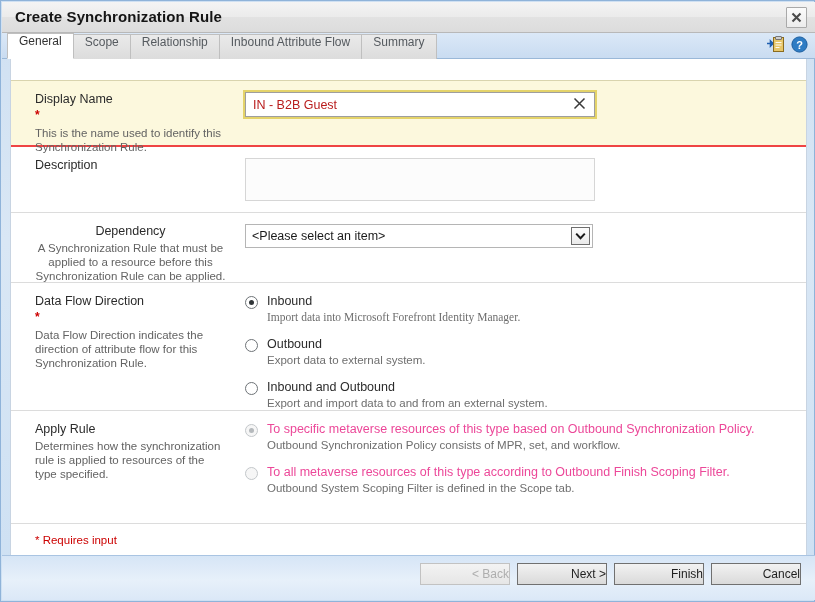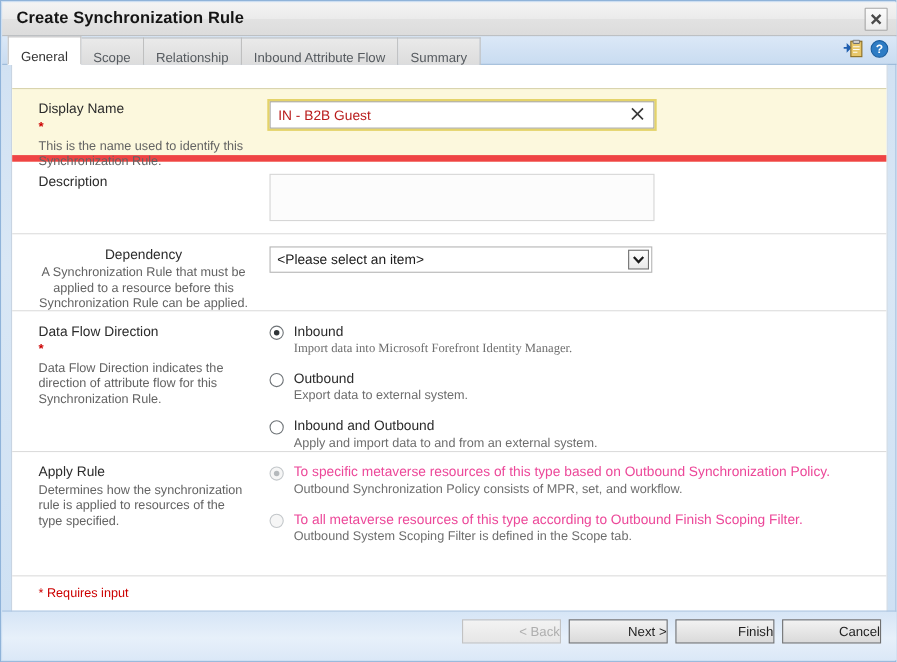--- a/index.html
+++ b/index.html
@@ -82,21 +82,21 @@
     top: 0;
     height: 26px;
     display: flex;
     align-items: flex-end;
   }
   .tab {
     height: 25px;
     box-sizing: border-box;
     padding: 0 11px;
     display: flex;
-    align-items: flex-end;
+    align-items: flex-start;
     font-size: 12px;
     color: #555a5f;
     background: linear-gradient(to bottom, #eaeaea, #dcdcdc);
     border: 1px solid #bfbfbf;
     border-bottom: none;
     border-left: none;
     cursor: pointer;
     white-space: nowrap;
   }
   .tab:first-child { border-left: 1px solid #bfbfbf; }
@@ -151,21 +151,21 @@
   .section {
     position: relative;
     display: flex;
     border-top: 1px solid #dcdcdc;
     padding: 11px 0 11px 0;
     box-sizing: border-box;
   }
   .section.highlight {
     background: #fcf8dd;
     border-top: 1px solid #d9d4ae;
-    border-bottom: 6px solid #ef4444;
+    border-bottom: 2px solid #ef4444;
   }
   .section.no-top { border-top: none; }
   .sec-label {
     width: 215px;
     flex: 0 0 215px;
     padding-left: 24px;
     box-sizing: border-box;
   }
   .sec-title {
     font-size: 12.5px;
@@ -499,21 +499,21 @@
             <span class="radio-text">
               <span class="radio-main" style="display:block;">Outbound</span>
               <span class="radio-sub" style="display:block;">Export data to external system.</span>
             </span>
           </div>
 
           <div class="radio-row">
             <span class="radio-mark"></span>
             <span class="radio-text">
               <span class="radio-main" style="display:block;">Inbound and Outbound</span>
-              <span class="radio-sub" style="display:block;">Apply and import data to and from an external system.</span>
+              <span class="radio-sub" style="display:block;">Export and import data to and from an external system.</span>
             </span>
           </div>
 
         </div>
       </div>
     </div>
 
     <div class="section" style="height:93px;">
       <div class="sec-label">
         <div class="sec-title">Apply Rule</div>

